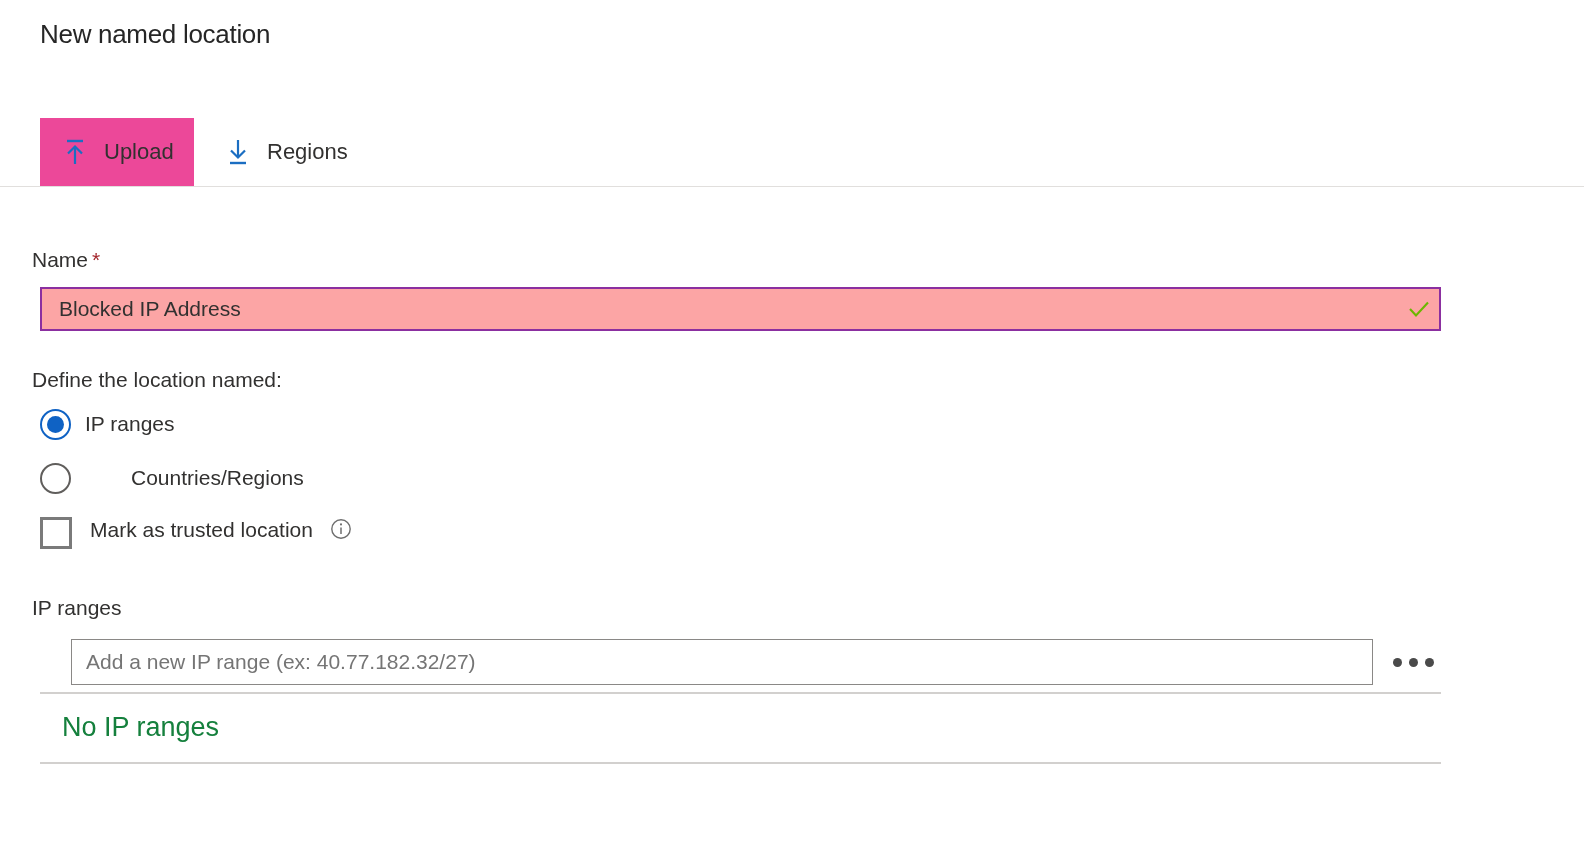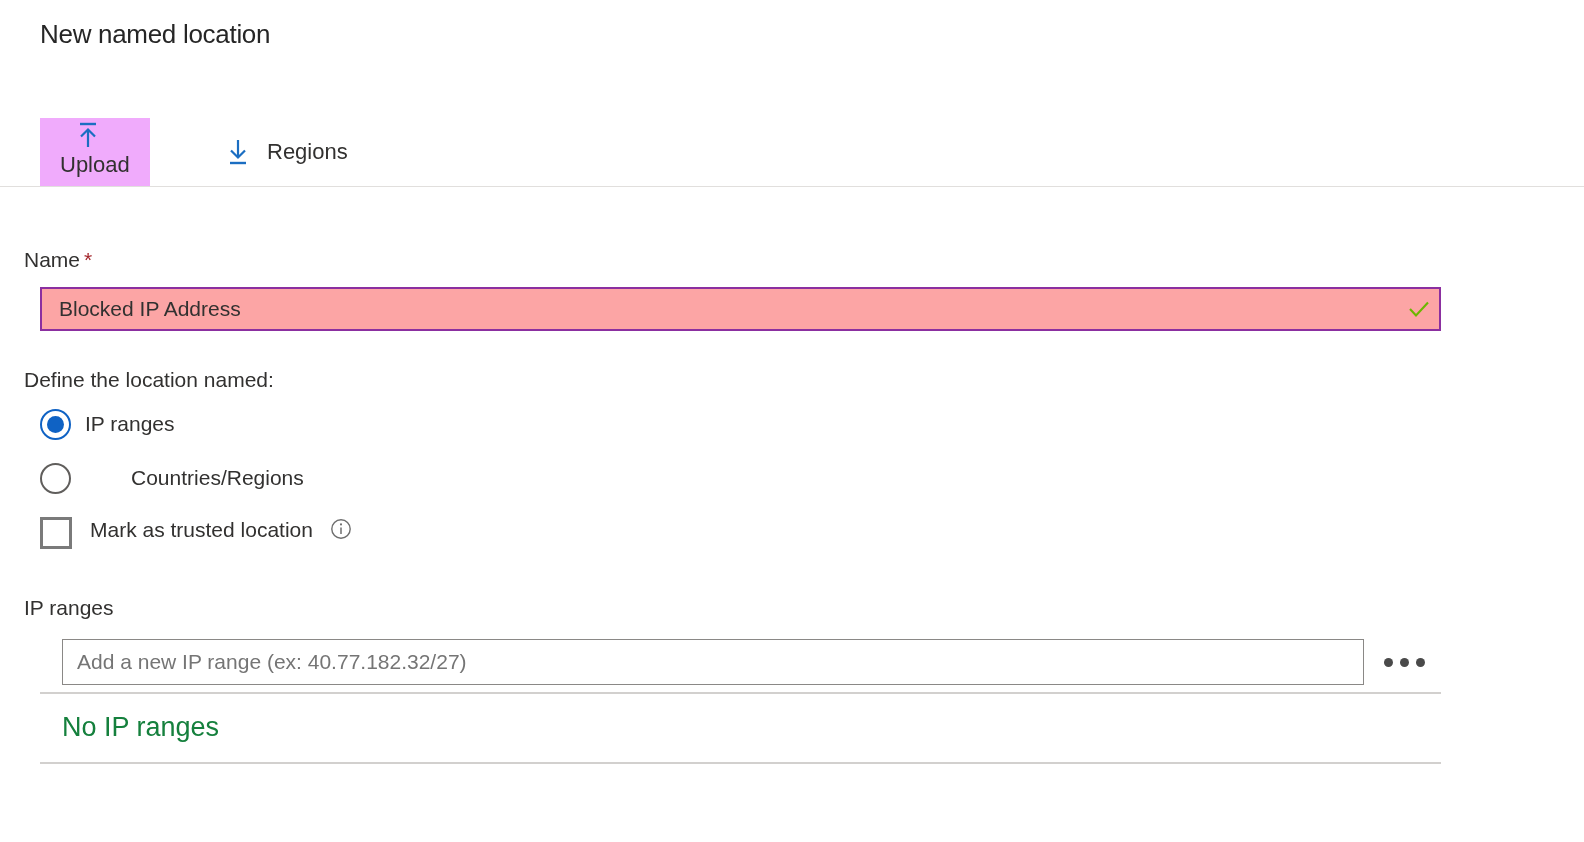--- a/index.html
+++ b/index.html
@@ -50,22 +50,21 @@
     background: transparent;
     border: none;
     cursor: pointer;
     font-family: "Liberation Sans", sans-serif;
     font-size: 22px;
     color: #323130;
     white-space: nowrap;
   }
   .cmd-upload {
     left: 40px;
-    background: #f0abfc;
-    flex-direction: column;
+    background: #ec4899;
   }
   .cmd-download {
     left: 203px;
   }
   .cmd .cmd-icon {
     display: inline-flex;
     align-items: center;
     justify-content: center;
     width: 30px;
     height: 34px;
@@ -79,21 +78,21 @@
   
   .form {
     position: absolute;
     left: 0;
     top: 187px;
     width: 1584px;
   }
 
   .field-label {
     position: absolute;
-    left: 24px;
+    left: 32px;
     font-size: 21px;
     line-height: 26px;
     color: #323130;
     white-space: nowrap;
     text-align: center;
   }
   .req-star {
     color: #a4262c;
     font-size: 21px;
     margin-left: 4px;
@@ -217,20 +216,21 @@
   
   .ipranges-label { top: 408px; }
 
   .ip-input-row {
     position: absolute;
     left: 62px;
     top: 452px;
     display: flex;
     align-items: center;
     width: 1379px;
+    justify-content: flex-end;
   }
   .ip-input {
     width: 1302px;
     height: 46px;
     border: 1px solid #8a8886;
     box-sizing: border-box;
     background: #ffffff;
     font-family: "Liberation Sans", sans-serif;
     font-size: 21px;
     color: #323130;

